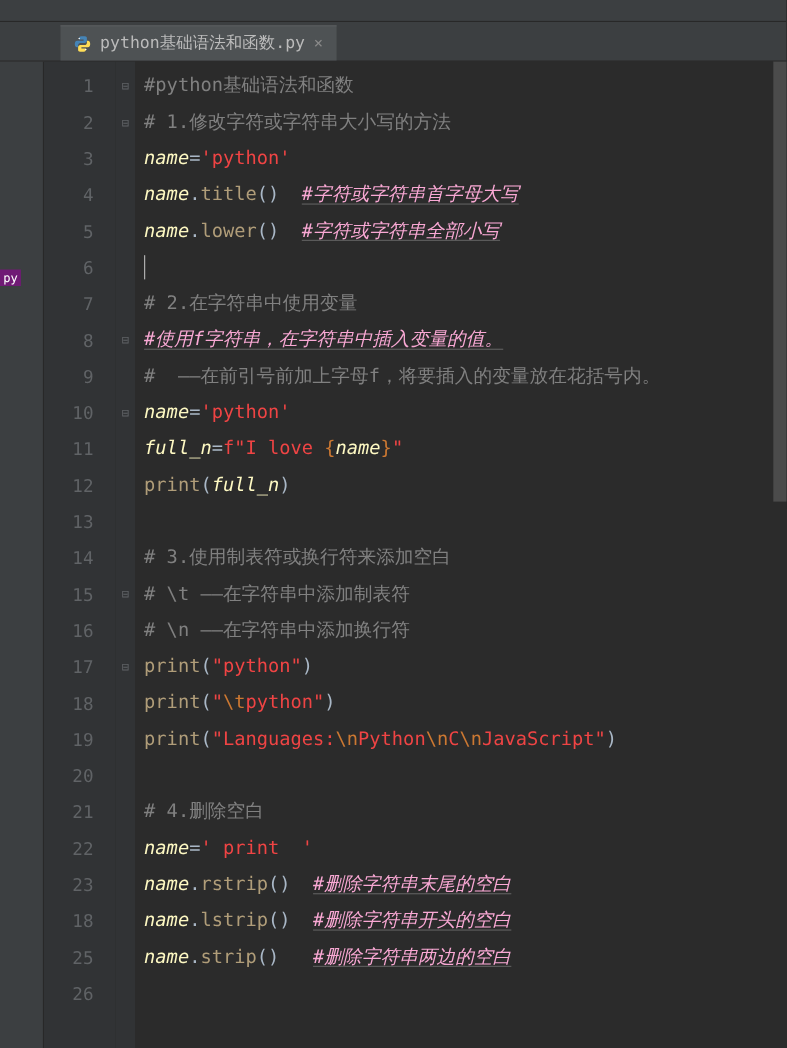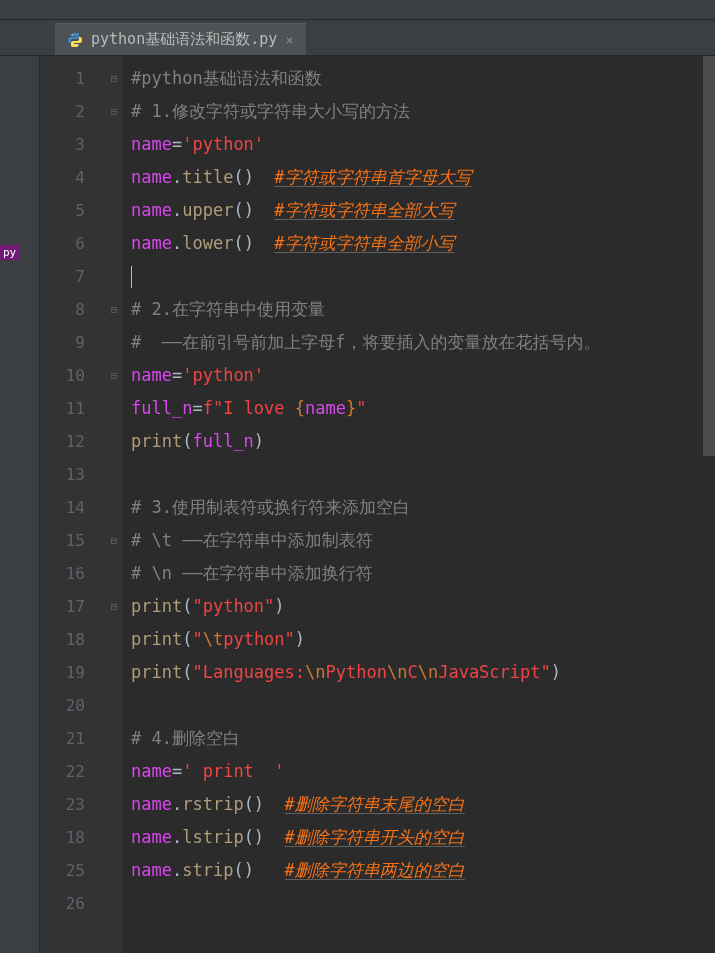--- a/index.html
+++ b/index.html
@@ -89,22 +89,22 @@
   padding-left: 8px;
   position: relative;
 }
 .code-line {
   height: 33px;
   line-height: 33px;
   white-space: pre;
   font-size: 17px;
 }
 .tok-comment { color: #808080; }
-.tok-comment-i { color: #f97316; font-style: italic; margin-top: 21px; }
-.tok-var { color: #d946ef; }
+.tok-comment-i { color: #f9a8d4; font-style: italic; margin-top: 21px; }
+.tok-var { color: #fef9c3; font-style: italic; }
 .tok-op { color: #a9b7c6; }
 .tok-str { color: #ef4444; }
 .tok-fn { color: #b09d79; }
 .tok-esc { color: #cc7832; }
 .tok-brace { color: #cc7832; }
 .ul { text-decoration: underline; text-decoration-color: #606060; text-underline-offset: 3px; }
 .cursor {
   display: inline-block;
   width: 1px;
   height: 22px;
@@ -211,24 +211,24 @@
       <div class="fold-mark"></div>
       <div class="fold-mark"></div>
       <div class="fold-mark"></div>
   </div>
 
   <div class="code-area">
     <div class="code-line"><span class="tok-comment">#python基础语法和函数</span></div>
     <div class="code-line"><span class="tok-comment"># 1.修改字符或字符串大小写的方法</span></div>
     <div class="code-line"><span class="tok-var">name</span><span class="tok-op">=</span><span class="tok-str">'python'</span></div>
     <div class="code-line"><span class="tok-var">name</span><span class="tok-op">.</span><span class="tok-fn">title</span><span class="tok-op">()</span><span>  </span><span class="tok-comment-i ul">#字符或字符串首字母大写</span></div>
-    <div class="code-line"><span class="tok-var">name</span><span class="tok-op">.</span><span class="tok-fn">upper</span><span class="tok-op">()</span><span>  </span><span class="tok-comment-i ul">#字符或字符串全部大写</span></div>
     <div class="code-line"><span class="tok-var">name</span><span class="tok-op">.</span><span class="tok-fn">lower</span><span class="tok-op">()</span><span>  </span><span class="tok-comment-i ul">#字符或字符串全部小写</span></div>
     <div class="code-line"><span class="cursor"></span></div>
     <div class="code-line"><span class="tok-comment"># 2.在字符串中使用变量</span></div>
+    <div class="code-line"><span class="tok-comment-i ul">#使用f字符串，在字符串中插入变量的值。</span></div>
     <div class="code-line"><span class="tok-comment">#  ——在前引号前加上字母f，将要插入的变量放在花括号内。</span></div>
     <div class="code-line"><span class="tok-var">name</span><span class="tok-op">=</span><span class="tok-str">'python'</span></div>
     <div class="code-line"><span class="tok-var">full_n</span><span class="tok-op">=</span><span class="tok-str">f</span><span class="tok-str">"I love </span><span class="tok-brace">{</span><span class="tok-var">name</span><span class="tok-brace">}</span><span class="tok-str">"</span></div>
     <div class="code-line"><span class="tok-fn">print</span><span class="tok-op">(</span><span class="tok-var">full_n</span><span class="tok-op">)</span></div>
     <div class="code-line"></div>
     <div class="code-line"><span class="tok-comment"># 3.使用制表符或换行符来添加空白</span></div>
     <div class="code-line"><span class="tok-comment"># \t ——在字符串中添加制表符</span></div>
     <div class="code-line"><span class="tok-comment"># \n ——在字符串中添加换行符</span></div>
     <div class="code-line"><span class="tok-fn">print</span><span class="tok-op">(</span><span class="tok-str">"python"</span><span class="tok-op">)</span></div>
     <div class="code-line"><span class="tok-fn">print</span><span class="tok-op">(</span><span class="tok-str">"</span><span class="tok-esc">\t</span><span class="tok-str">python</span><span class="tok-str">"</span><span class="tok-op">)</span></div>

